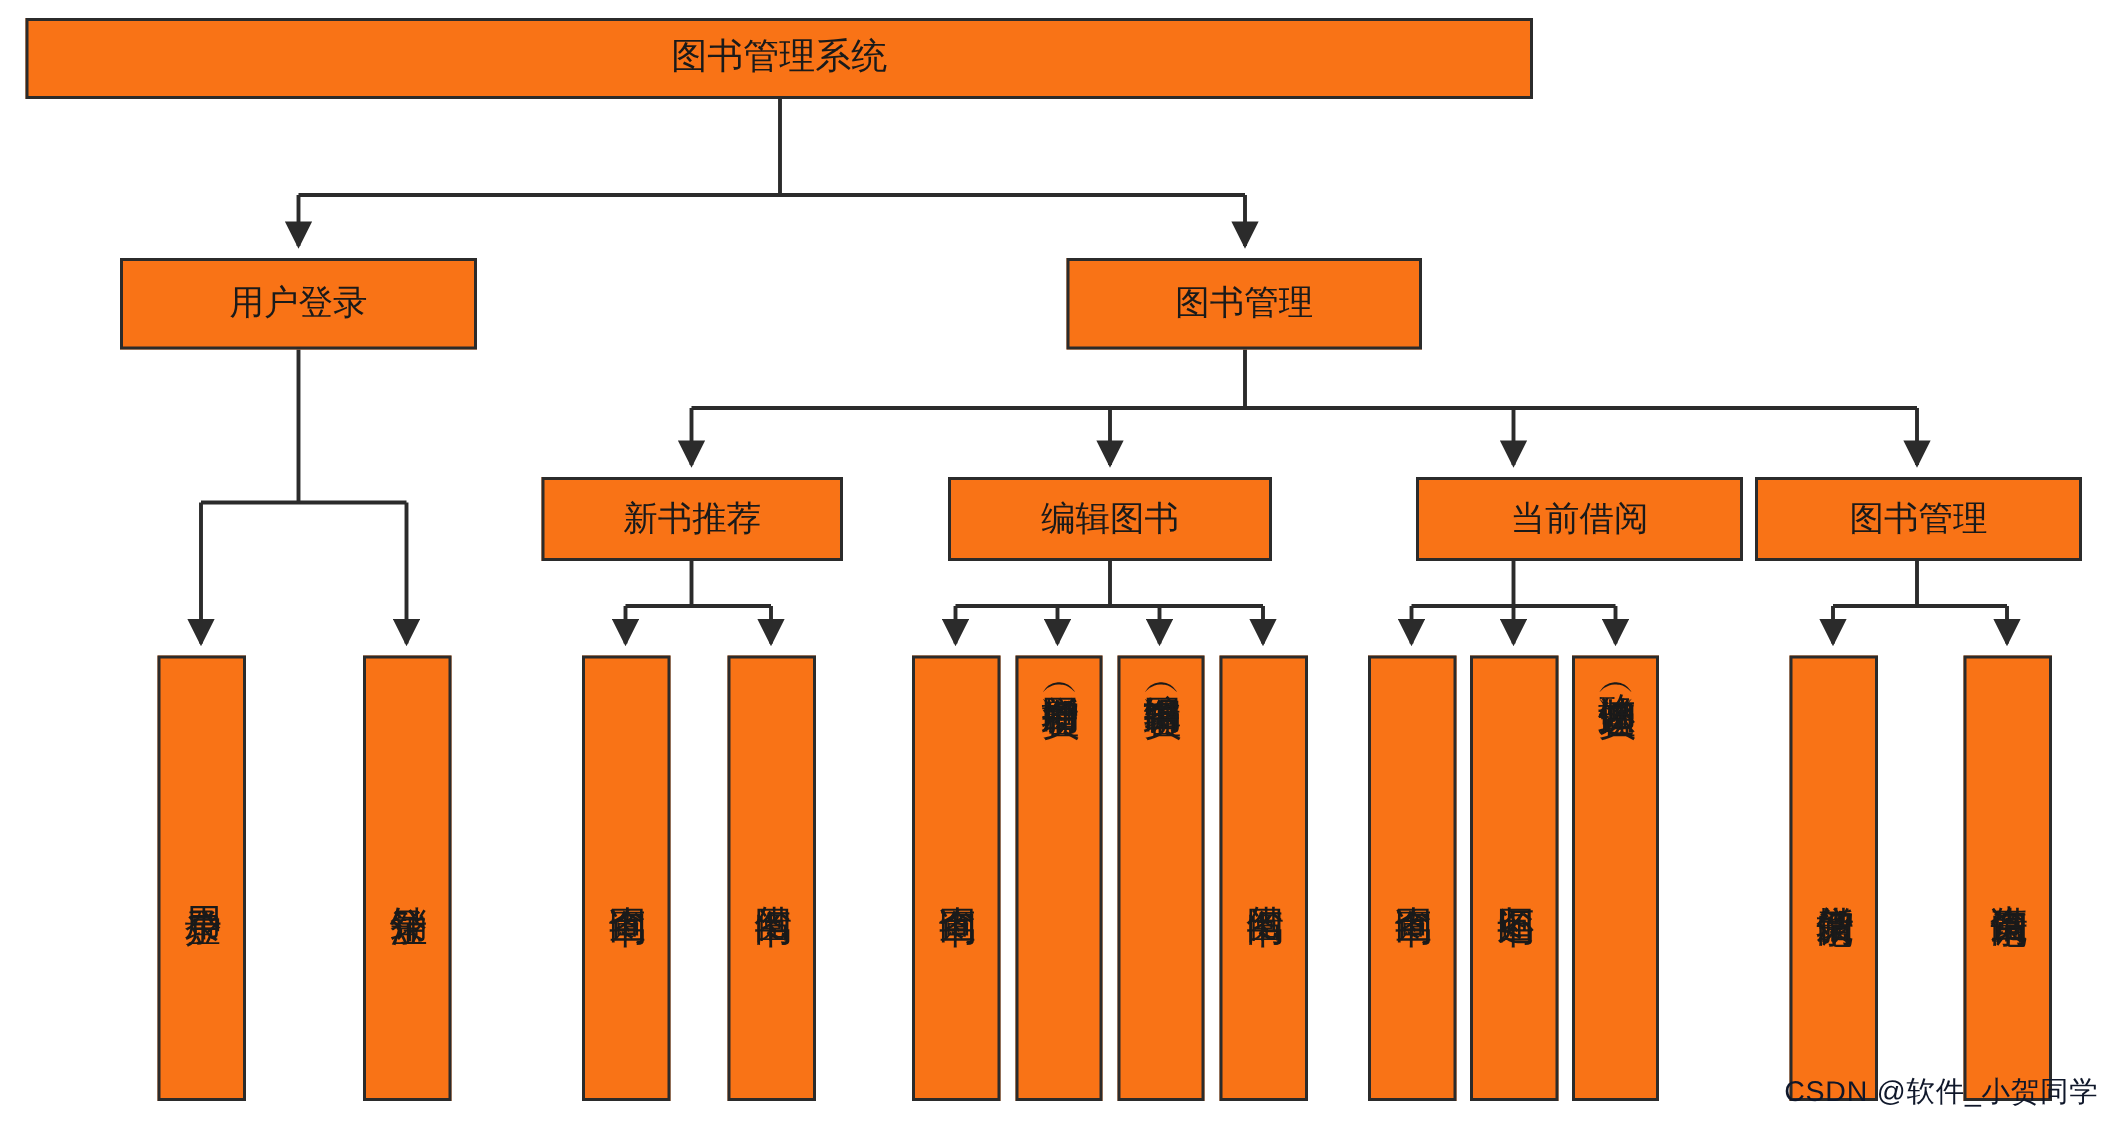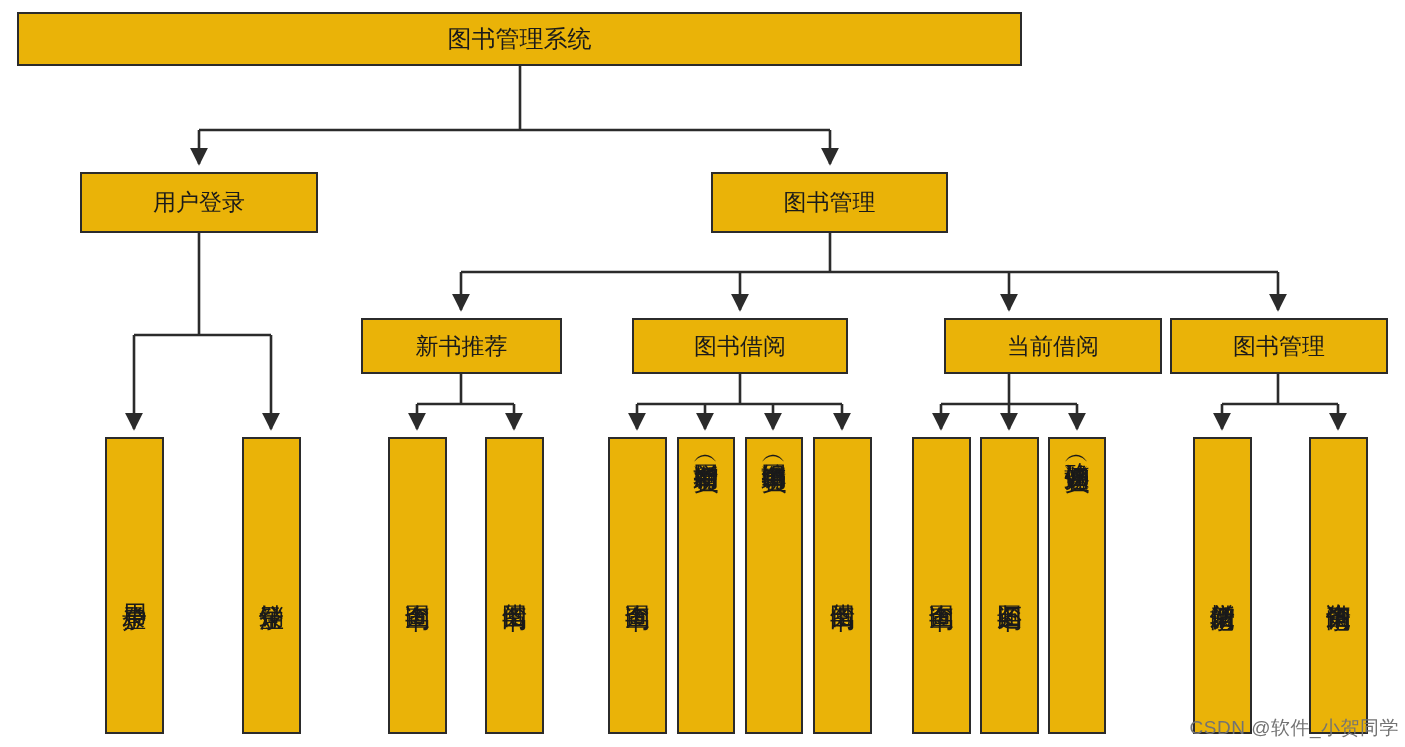--- a/index.html
+++ b/index.html
@@ -20,26 +20,27 @@
   #edges {
     position: absolute;
     left: 0;
     top: 0;
     width: 1405px;
     height: 747px;
   }
   .node {
     position: absolute;
     box-sizing: border-box;
-    background: #eab308;
+    background: #f97316;
     border: 2.4px solid #2b2b2b;
     display: flex;
     align-items: center;
     justify-content: center;
     color: #1a1a1a;
+    font-family: Liberation Serif, serif;
   }
   .node .label {
     display: block;
     text-align: center;
     line-height: 1.08;
     white-space: nowrap;
   }
   .node.horiz .label {
     font-size: 23px;
   }
@@ -63,21 +64,21 @@
   }
   .node.vert.centered {
     align-items: center;
     padding-top: 0;
   }
   #watermark {
     position: absolute;
     right: 6px;
     bottom: 6px;
     font-size: 19px;
-    color: #737373;
+    color: #0f172a;
     letter-spacing: 0.5px;
     white-space: nowrap;
     pointer-events: none;
   }
 </style>
 </head>
 <body>
 
 <div id="canvas">
 
@@ -141,21 +142,21 @@
 
   <div class="node horiz" style="left:361px; top:318px; width:201px; height:56px;">
     <span class="label">新书推荐</span>
   </div>
 
   <div class="node horiz" style="left:711px; top:172px; width:237px; height:61px;">
     <span class="label">图书管理</span>
   </div>
 
   <div class="node horiz" style="left:632px; top:318px; width:216px; height:56px;">
-    <span class="label">图书借阅</span>
+    <span class="label">编辑图书</span>
   </div>
 
   <div class="node horiz" style="left:944px; top:318px; width:218px; height:56px;">
     <span class="label">当前借阅</span>
   </div>
 
   <div class="node horiz" style="left:1170px; top:318px; width:218px; height:56px;">
     <span class="label">图书管理</span>
   </div>
 

